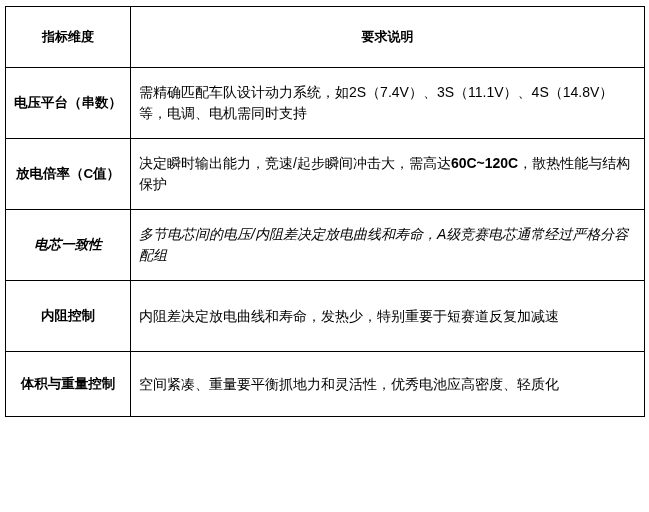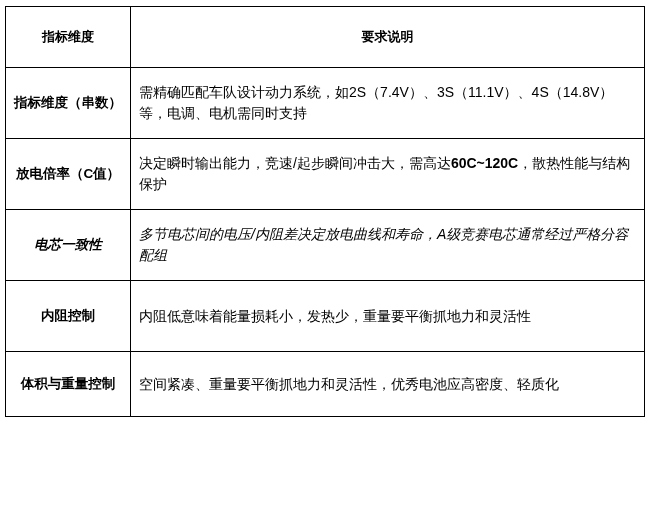--- a/index.html
+++ b/index.html
@@ -73,34 +73,34 @@
       <col class="c-desc">
     </colgroup>
     <thead>
       <tr>
         <th>指标维度</th>
         <th>要求说明</th>
       </tr>
     </thead>
     <tbody>
       <tr class="r-voltage">
-        <td class="dim">指标维度（串数）</td>
+        <td class="dim">电压平台（串数）</td>
         <td class="desc"><span>需精确匹配车队设计动力系统，如2S（7.4V）、3S（11.1V）、4S（14.8V）等，电调、电机需同时支持</span><b></b><span></span></td>
       </tr>
       <tr class="r-crate">
         <td class="dim">放电倍率（C值）</td>
         <td class="desc"><span>决定瞬时输出能力，竞速/起步瞬间冲击大，需高达</span><b>60C~120C</b><span>，散热性能与结构保护</span></td>
       </tr>
       <tr class="r-consistency">
         <td class="dim">电芯一致性</td>
         <td class="desc"><span>多节电芯间的电压/内阻差决定放电曲线和寿命，A级竞赛电芯通常经过严格分容配组</span><b></b><span></span></td>
       </tr>
       <tr class="r-resistance">
         <td class="dim">内阻控制</td>
-        <td class="desc"><span>内阻低意味着能量损耗小，发热少，重量要平衡抓地力和灵活性</span><b></b><span></span></td>
+        <td class="desc"><span>内阻差决定放电曲线和寿命，发热少，特别重要于短赛道反复加减速</span><b></b><span></span></td>
       </tr>
       <tr class="r-size">
         <td class="dim">体积与重量控制</td>
         <td class="desc"><span>空间紧凑、重量要平衡抓地力和灵活性，优秀电池应高密度、轻质化</span><b></b><span></span></td>
       </tr>
     </tbody>
   </table>
 </div>
 
 </body></html>

